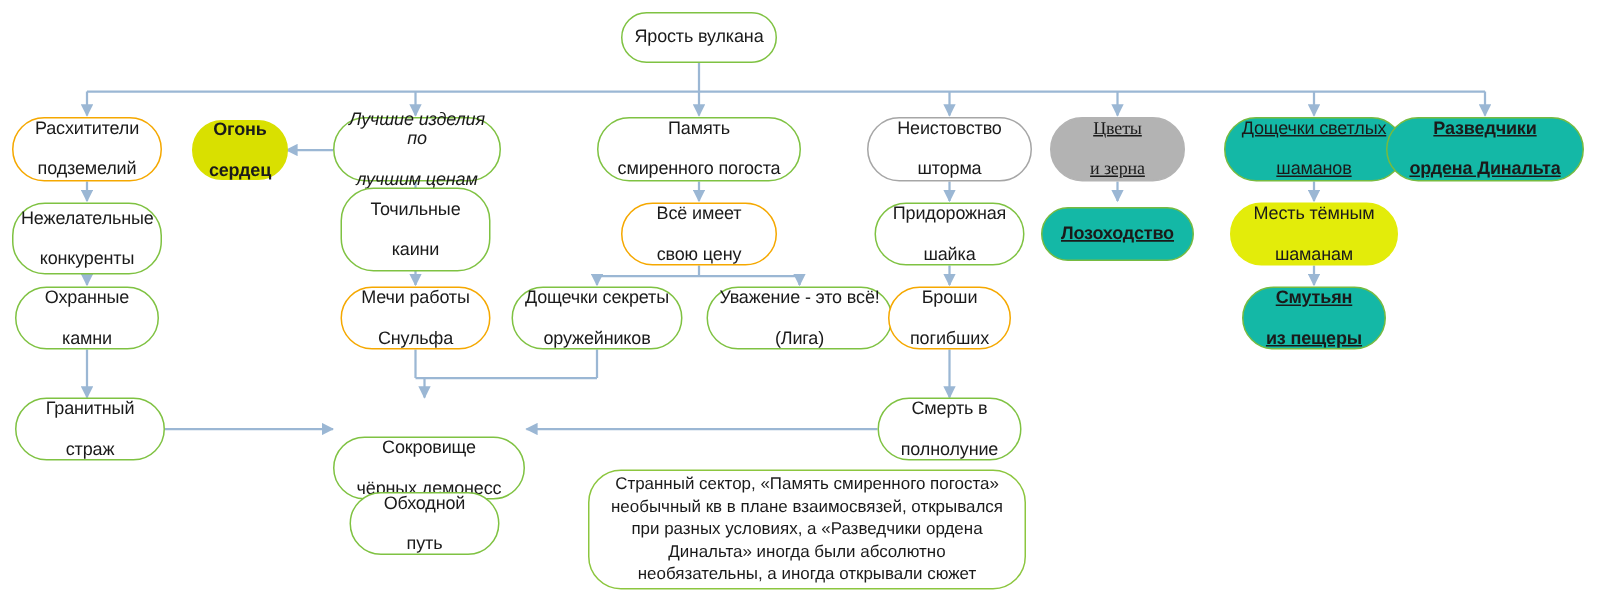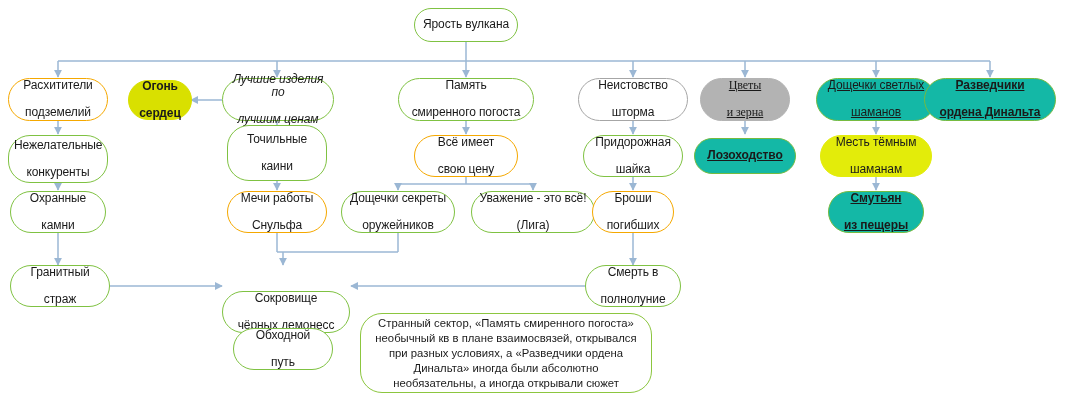--- a/index.html
+++ b/index.html
@@ -31,21 +31,21 @@
   .n-fill-yellow{background:#d9e000;border-color:#d9e000;font-weight:bold;}
   .n-fill-yellow2{background:#e3ec0a;border-color:#e3ec0a;}
   .n-fill-green{background:#14b8a6;border-color:#76bb40;font-weight:bold;text-decoration:underline;}
   .n-fill-gray{background:#b3b3b3;border-color:#b3b3b3;}
   .u{text-decoration:underline;}
   .note{
     position:absolute;box-sizing:border-box;
     border:1.6px solid #8cc63f;border-radius:22px;background:#fff;
     font-size:11.3px;line-height:15px;color:#1a1a1a;
     display:flex;align-items:center;justify-content:flex-start;
-    text-align:center;padding:6px 14px;
+    text-align:center;padding:6px 14px;margin-left:32px;
   }
 </style>
 </head>
 <body>
 
 <div id="canvas">
 
   <svg id="edges" viewBox="0 0 1065 403" xmlns="http://www.w3.org/2000/svg">
     <defs>
       <marker id="ar" viewBox="0 0 10 10" refX="9" refY="5" markerWidth="5.5" markerHeight="5.5" orient="auto-start-reverse">

